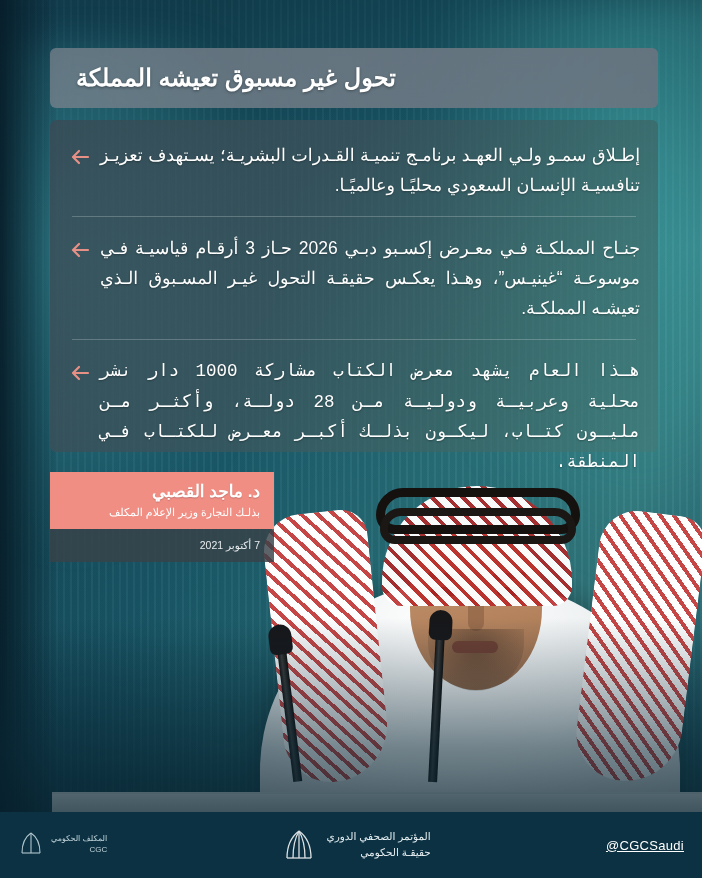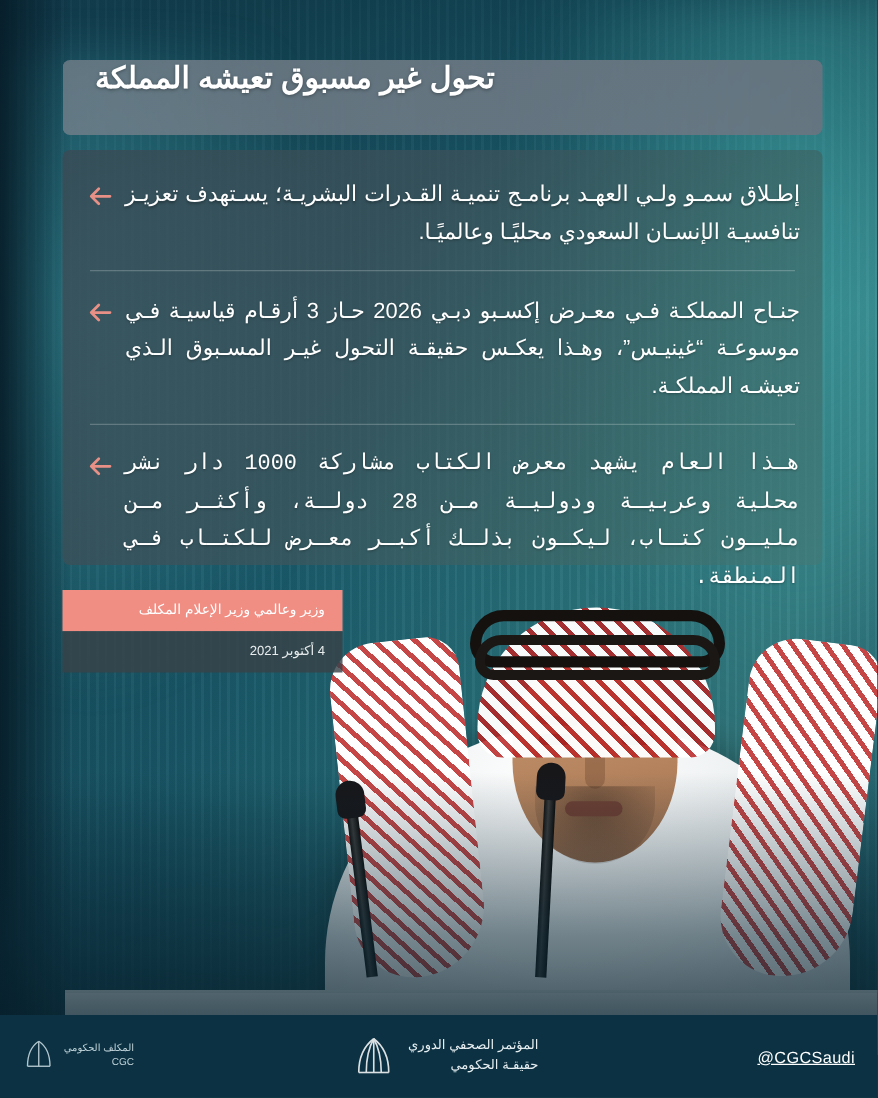--- a/index.html
+++ b/index.html
@@ -203,20 +203,21 @@
   
   .title-bar {
     position: absolute;
     left: 50px;
     top: 48px;
     width: 608px;
     height: 60px;
     background: linear-gradient(90deg, rgba(125,133,143,0.72) 0%, rgba(120,128,138,0.80) 45%, rgba(108,116,128,0.88) 100%);
     border-radius: 6px;
     display: flex;
+    align-items: center;
     justify-content: flex-end;
     padding: 0 26px;
     backdrop-filter: blur(2px);
   }
   .title-bar .title-text {
     color: #ffffff;
     font-size: 24px;
     font-weight: bold;
     letter-spacing: 0px;
     text-shadow: 0 1px 3px rgba(0,0,0,0.35);
@@ -418,24 +419,25 @@
         <svg viewBox="0 0 22 22" width="22" height="22" aria-hidden="true">
           <path d="M20 11 H6 M11 5 L5 11 L11 17" fill="none" stroke="#e89086" stroke-width="2.2" stroke-linecap="round" stroke-linejoin="round"></path>
         </svg>
       </span>
     </div>
 
   </div>
 
   <div class="name-card">
     <div class="name-main">
-      <span class="role">وزير وعالمي وزير الإعلام المكلف</span>
+      <span class="person">د. ماجد القصبي</span>
+      <span class="role">بذلـك التجارة وزير الإعلام المكلف</span>
     </div>
     <div class="name-sub">
-      <span>4 أكتوبر 2021</span>
+      <span>7 أكتوبر 2021</span>
     </div>
   </div>
 
   <div class="footer">
     <span class="handle">@CGCSaudi</span>
 
     <div class="footer-center">
       <div class="ftext">
         <div>المؤتمر الصحفي الدوري</div>
         <div>حقيقـة الحكومي</div>

